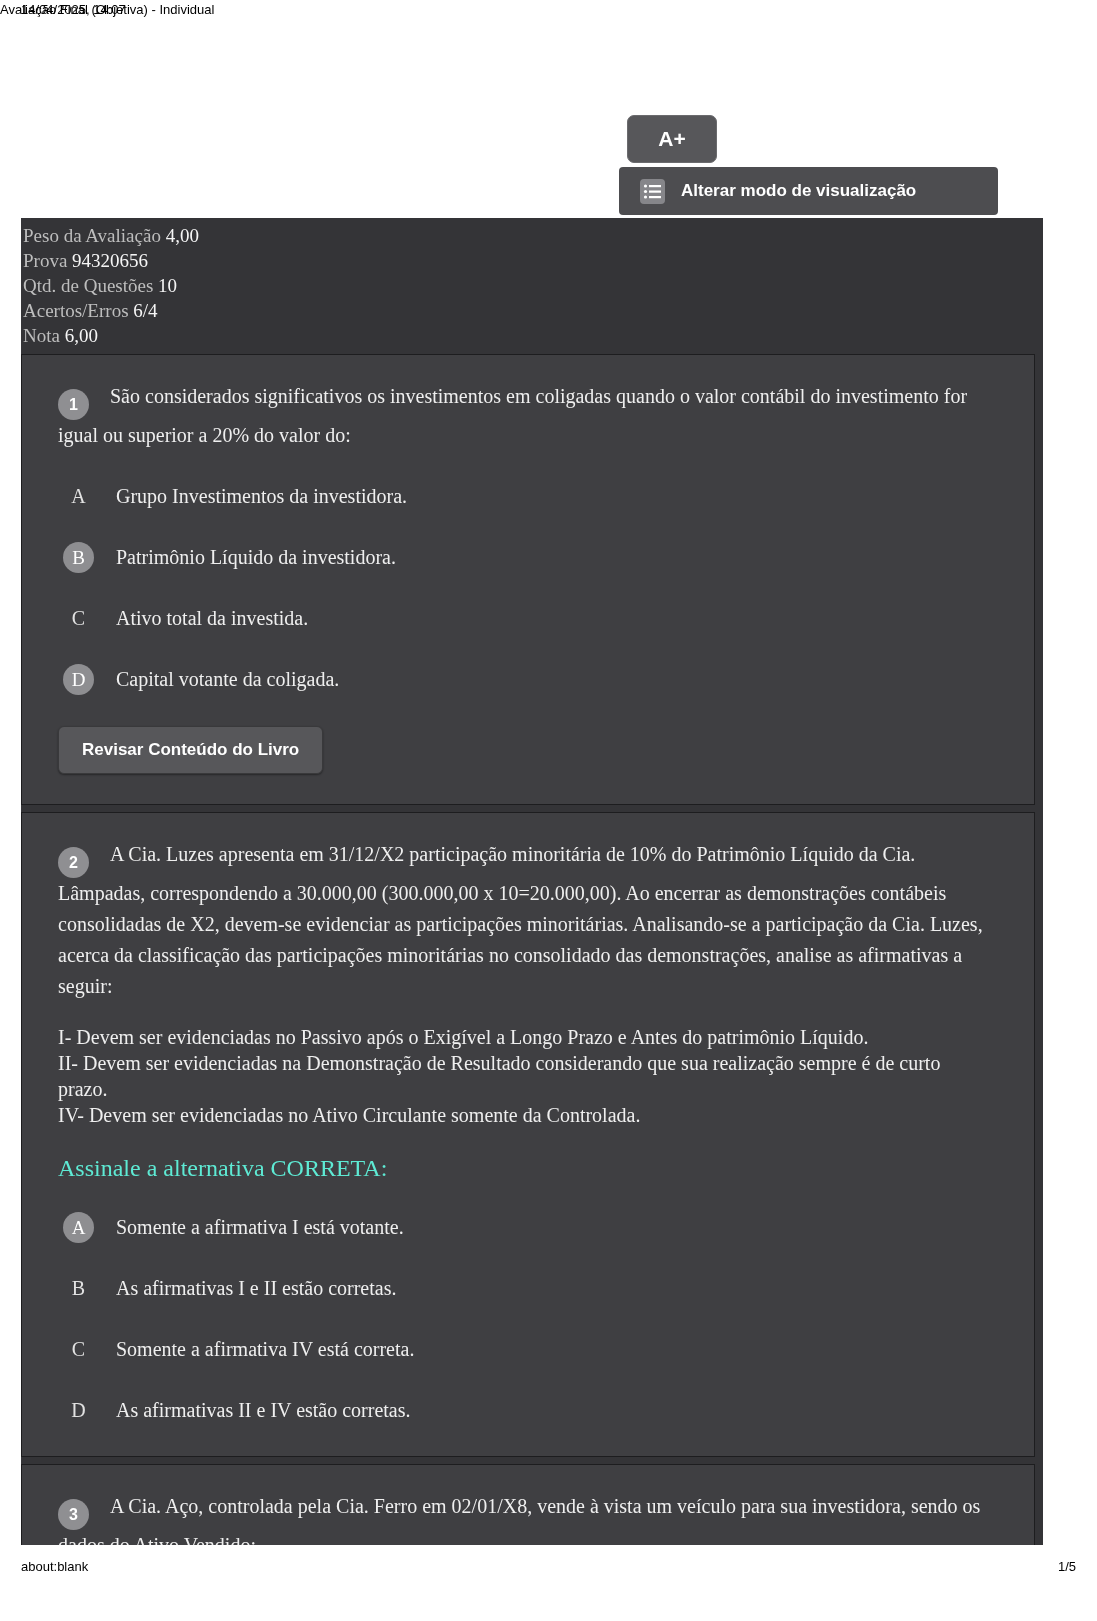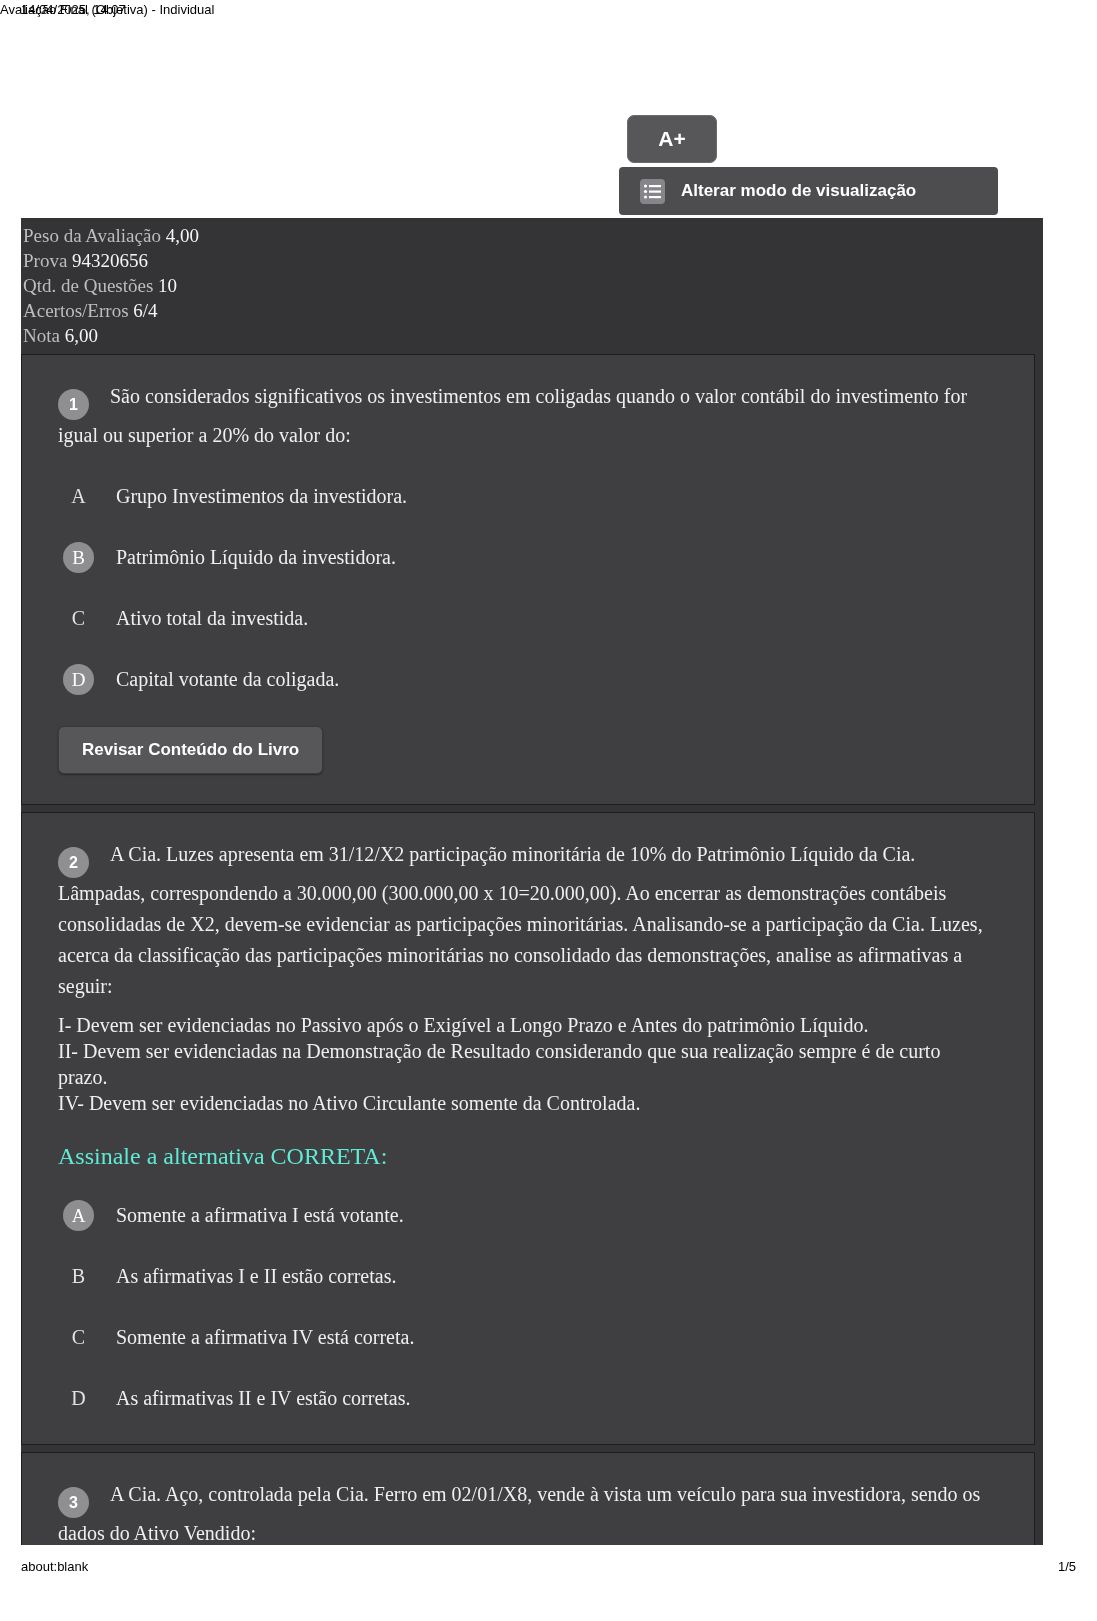--- a/index.html
+++ b/index.html
@@ -56,21 +56,21 @@
   .qcard.cut { min-height:160px; }
 
   .qnum {
     display:inline-block; width:31px; height:31px; border-radius:50%;
     background:#8f8f92; color:#fff; text-align:center; line-height:31px;
     font-family:"Liberation Sans", sans-serif; font-size:16px; font-weight:bold;
     margin-right:21px; vertical-align:-7px;
   }
   .qtext { font-size:20px; line-height:31px; color:#efefef; }
 
-  .statements { margin-top:10px; font-size:20px; line-height:26px; color:#efefef; }
+  .statements { margin-top:22px; font-size:20px; line-height:26px; color:#efefef; }
   .prompt { margin-top:27px; font-size:24px; color:#5eead4; }
 
   .options { margin-top:8px; }
   .opt-row {
     display:flex; align-items:center; margin-top:29px; min-height:32px; cursor:pointer;
   }
   .opt-letter {
     width:31px; min-width:31px; text-align:center; margin:0 22px 0 5px;
     font-size:20px; color:#e2e2e2;
   }

